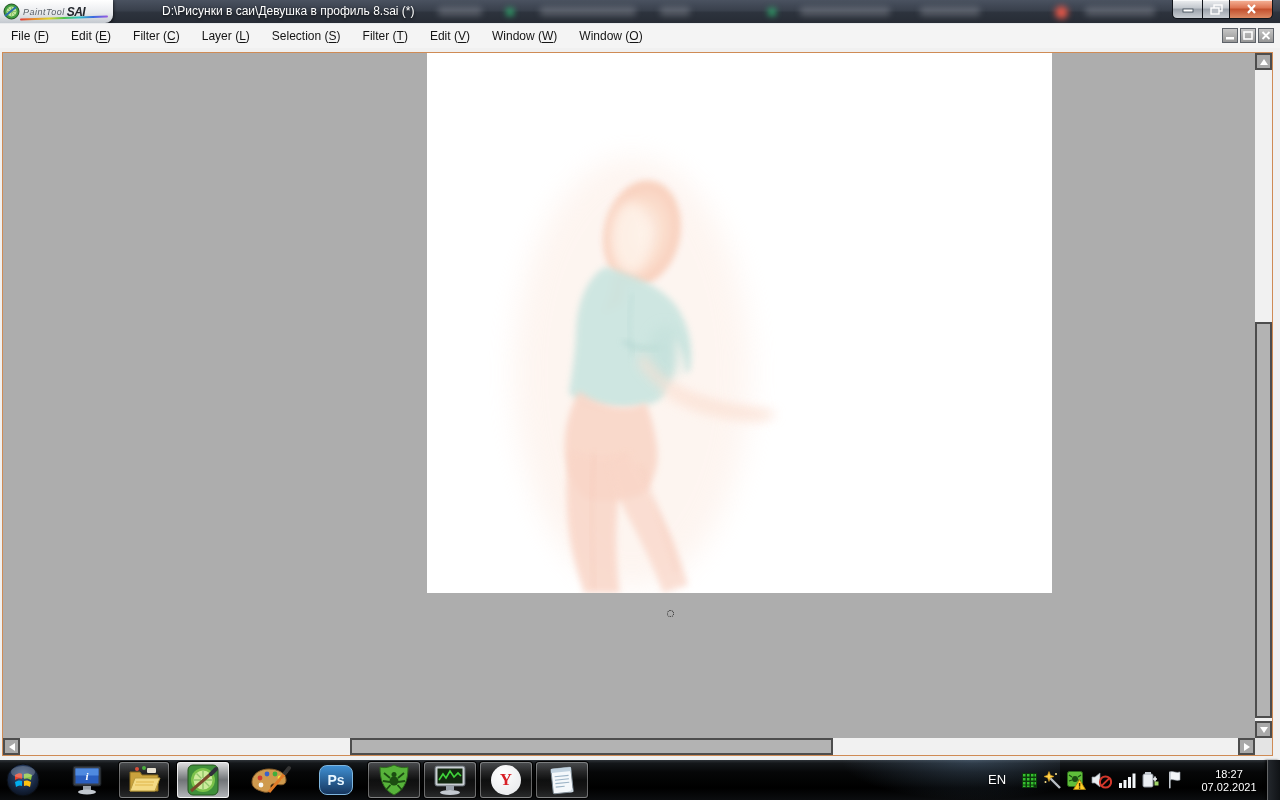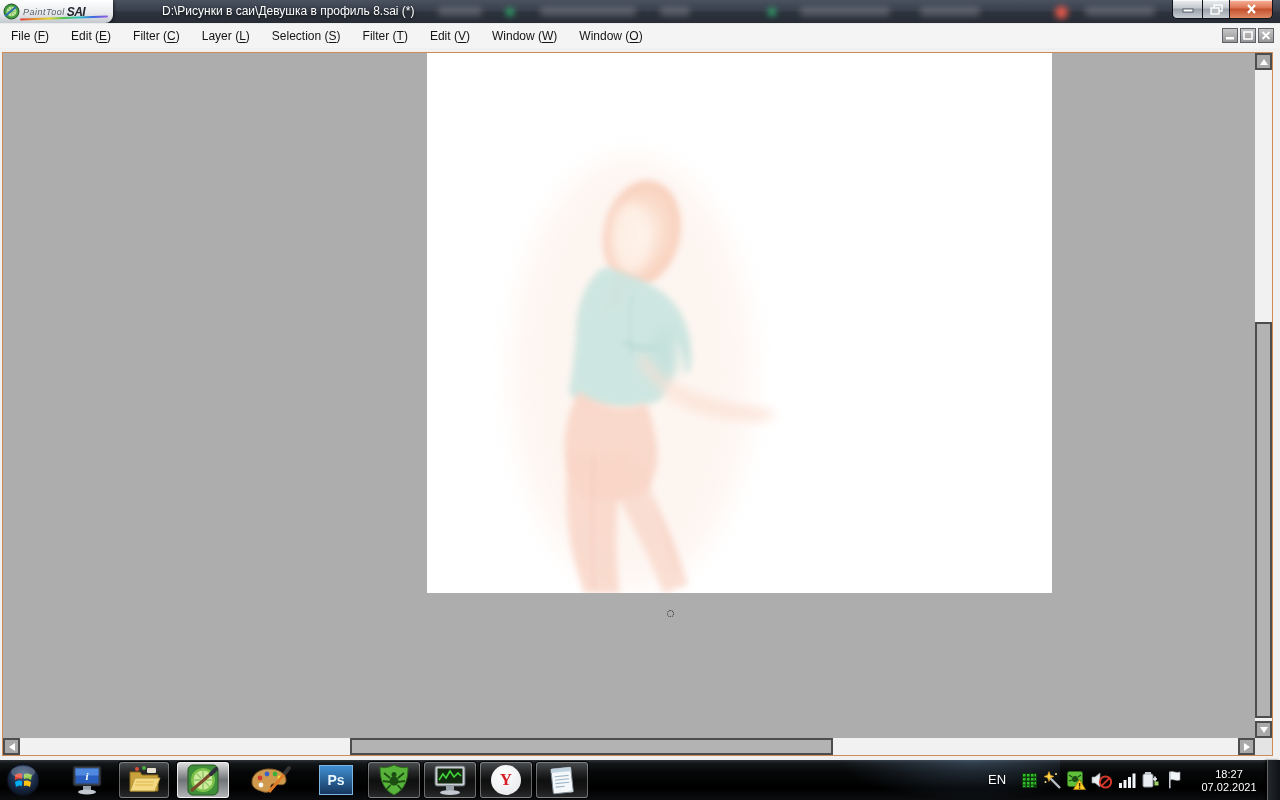--- a/index.html
+++ b/index.html
@@ -75,21 +75,21 @@
     background:linear-gradient(180deg,#2e3338 0%,#14171a 8%,#060708 30%,#000000 70%,#0b0d0f 100%); }
   .taskbar::before { content:""; position:absolute; left:840px; top:0; width:220px; height:40px;
     background:radial-gradient(ellipse at 60% 0%, rgba(120,160,200,0.30), rgba(0,0,0,0) 70%); }
   .tb-icon { position:absolute; display:flex; align-items:center; justify-content:center; }
   .app-frame { position:absolute; top:2px; height:36px; border-radius:3px;
     border:1px solid rgba(255,255,255,0.35);
     background:linear-gradient(180deg,rgba(255,255,255,0.22),rgba(255,255,255,0.05) 50%,rgba(255,255,255,0.13));
     box-shadow:0 0 0 1px #000; display:flex; align-items:center; justify-content:center; }
   .app-frame.active { background:linear-gradient(180deg,rgba(255,255,255,0.85),rgba(205,210,216,0.55) 50%,rgba(235,238,242,0.75));
     border-color:rgba(255,255,255,0.8); }
-  .ps-badge { width:34px; height:30px; border-radius:0; border:1px solid #7fb6df;
+  .ps-badge { width:34px; height:30px; border-radius:8px; border:1px solid #7fb6df;
     background:linear-gradient(180deg,#3f8fd2 0%,#16365e 100%);
     color:#e8f6ff; font-size:14px; font-weight:bold; display:flex; align-items:center; justify-content:center; }
   .tray-text { position:absolute; color:#ffffff; font-size:13px; line-height:40px; text-shadow:0 1px 2px #000; }
   .clock { position:absolute; left:1192px; top:0; width:74px; height:40px; color:#fff;
     font-size:11px; text-align:center; display:flex; flex-direction:column; justify-content:center; gap:1px;
     text-shadow:0 1px 2px #000; }
   .show-desktop { position:absolute; left:1267px; top:0; width:13px; height:40px;
     border-left:1px solid rgba(255,255,255,0.35); box-shadow:-2px 0 2px rgba(0,0,0,0.6);
     background:linear-gradient(90deg,#23272c,#101316); }
 </style>

